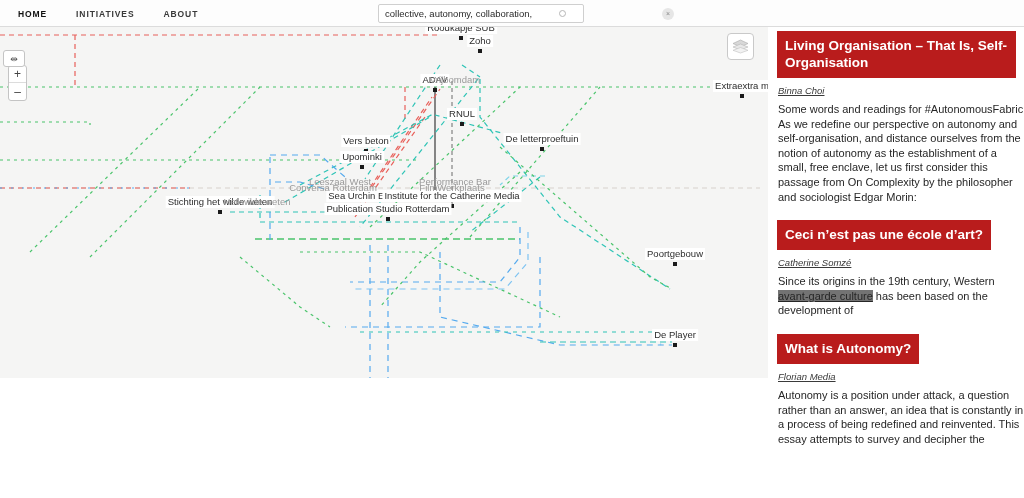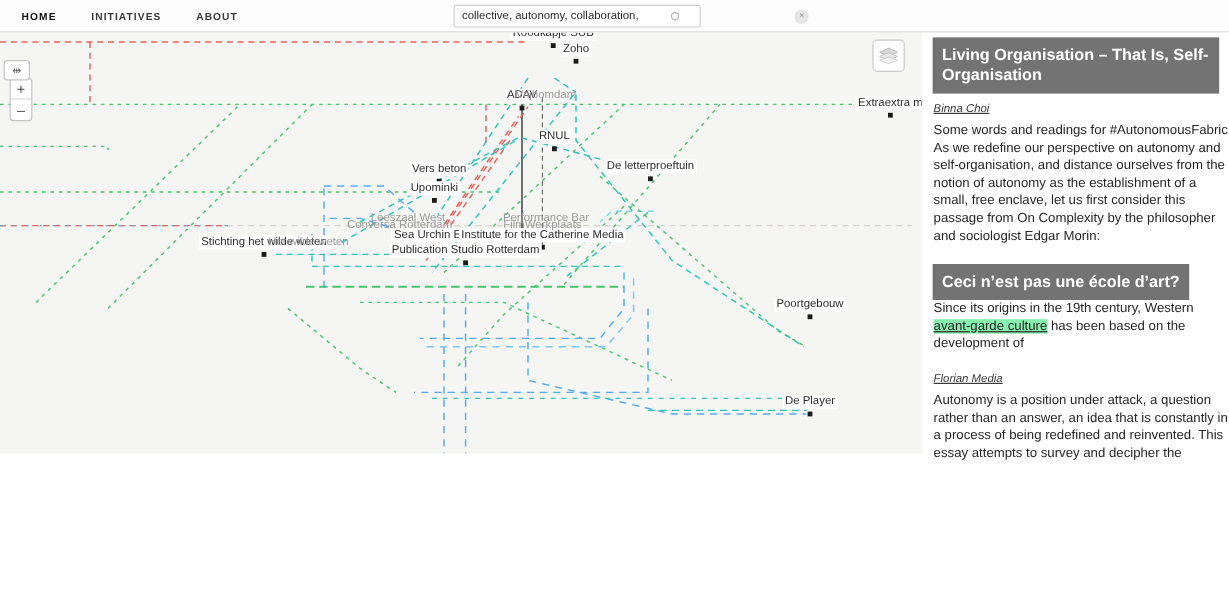--- a/index.html
+++ b/index.html
@@ -42,26 +42,26 @@
   .nlabel{ position:absolute; transform:translate(-50%,-100%); background:#fff;
     font-size:9.5px; color:#2d2d2d; white-space:nowrap; padding:0 2px; line-height:12px; cursor:pointer; }
   .nlabel.faded{ color:#9a9a9a; background:transparent; z-index:8; }
   .ndot{ position:absolute; width:4px; height:4px; background:#1a1a1a;
     transform:translate(-50%,-50%); cursor:pointer; }
 
   
   #sidebar{ position:absolute; left:777px; top:31px; width:247px; height:467px;
     background:#fff; overflow:hidden; }
   .art{ margin-bottom:16px; }
-  .arthead{ background:#737373; color:#fff; font-weight:bold; font-size:13.5px;
+  .arthead{ background:#b91c1c; color:#fff; font-weight:bold; font-size:13.5px;
     line-height:17px; padding:6px 8px 7px 8px; display:inline-block; max-width:239px; cursor:pointer; }
   .artauthor{ font-size:9.5px; font-style:italic; color:#3a3a3a; text-decoration:underline;
     margin:7px 0 6px 1px; display:block; cursor:pointer; }
   .artbody{ font-size:11px; line-height:14.6px; color:#262626; margin-left:1px; }
-  .hl{ background:#86efac; text-decoration:underline; }
+  .hl{ background:#737373; text-decoration:underline; }
 </style>
 </head>
 <body>
 
 <div id="topbar">
   <div id="nav">
     <a class="navitem active">HOME</a>
     <a class="navitem">INITIATIVES</a>
     <a class="navitem">ABOUT</a>
   </div>
@@ -188,25 +188,27 @@
     <div class="arthead">Living Organisation – That Is, Self-Organisation</div>
     <span class="artauthor">Binna Choi</span>
     <div class="artbody">
       <span>Some words and readings for #AutonomousFabric
 As we redefine our perspective on autonomy and self-organisation, and distance ourselves from the notion of autonomy as the establishment of a small, free enclave, let us first consider this passage from On Complexity by the philosopher and sociologist Edgar Morin:</span>
     </div>
   </div>
 
   <div class="art">
     <div class="arthead">Ceci n’est pas une école d’art?</div>
+    <span class="artauthor">Catherine Somzé</span>
     <div class="artbody">
       <span>Since its origins in the 19th century, Western </span><span class="hl">avant-garde culture</span><span> has been based on the development of</span>
     </div>
   </div>
 
   <div class="art">
+    <div class="arthead">What is Autonomy?</div>
     <span class="artauthor">Florian Media</span>
     <div class="artbody">
       <span>Autonomy is a position under attack, a question rather than an answer, an idea that is constantly in a process of being redefined and reinvented. This essay attempts to survey and decipher the</span>
     </div>
   </div>
 
 </div>
 
 </body></html>

